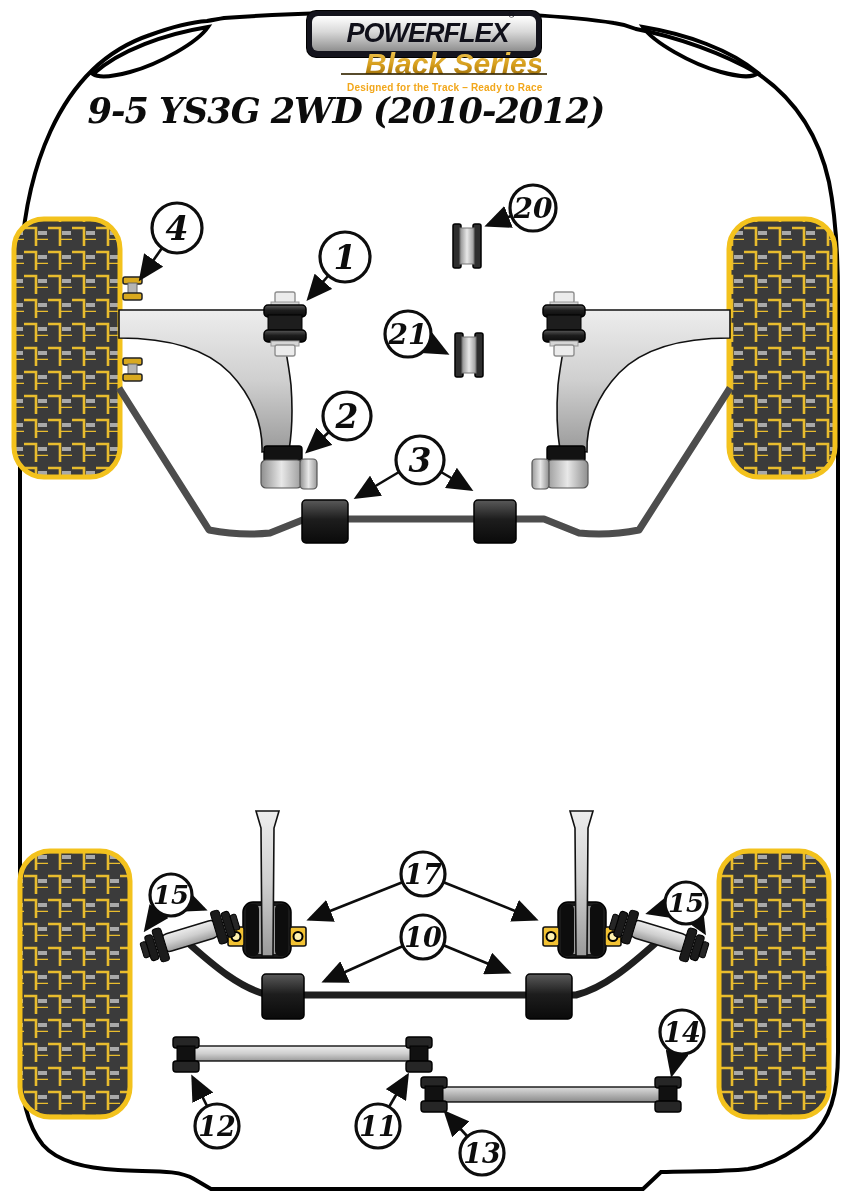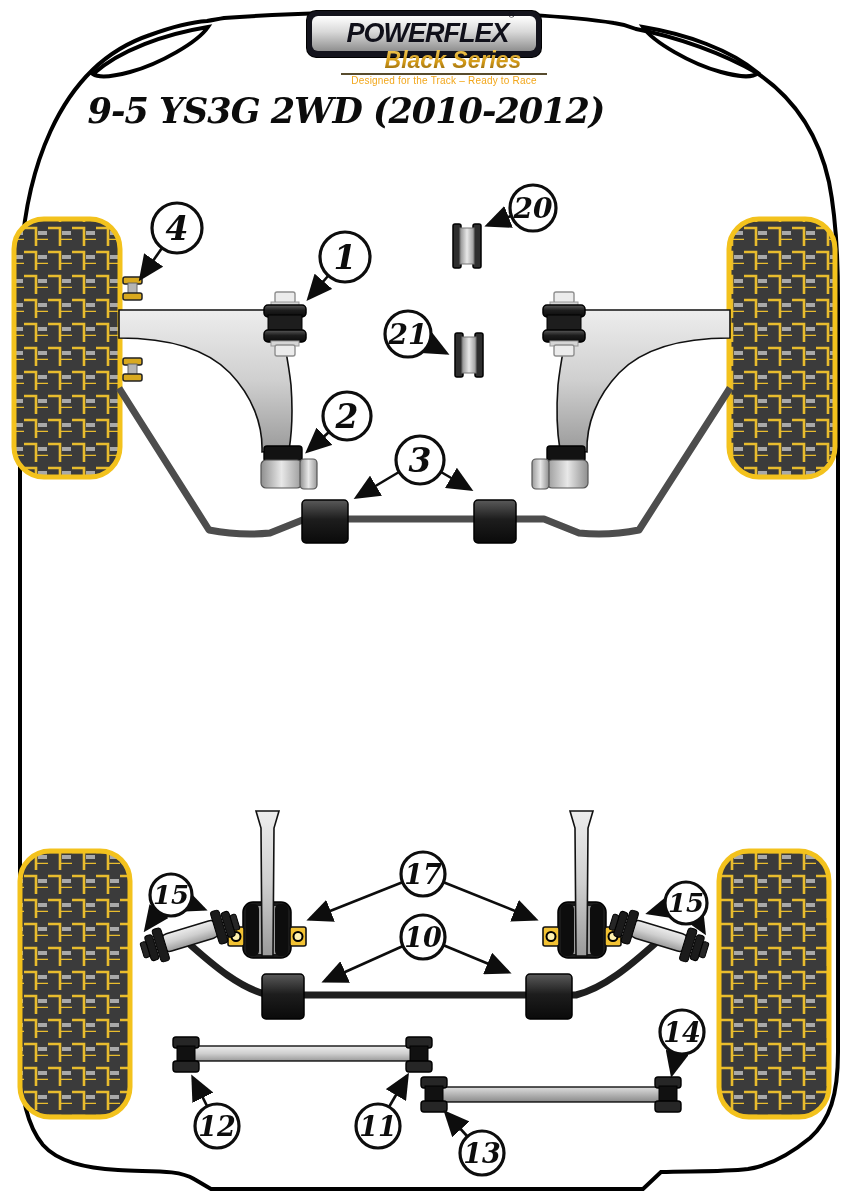--- a/index.html
+++ b/index.html
@@ -11,28 +11,28 @@
   .logo{position:absolute;left:307px;top:11px;width:234px;z-index:5;}
   .logo-frame{position:relative;height:46px;background:#14141d;border-radius:9px;
               box-shadow:0 0 0 1px #000;}
   .logo-silver{position:absolute;left:5px;top:5px;right:5px;bottom:6px;border-radius:6px;
                background:linear-gradient(180deg,#ffffff 0%,#d9d9d9 45%,#8f8f8f 100%);
                display:flex;align-items:center;justify-content:center;padding-left:12px;}
   .logo-brand{font-weight:900;font-style:italic;font-size:27px;letter-spacing:-1px;
               color:#10101a;transform:scaleY(1.05);white-space:nowrap;}
   .logo-reg{font-size:8px;font-style:normal;vertical-align:top;position:relative;top:-6px;}
   .logo-series{position:relative;margin-top:-10px;padding-left:58px;text-align:center;
-               font-weight:800;font-style:italic;font-size:23px;letter-spacing:0px;
+               font-weight:800;font-style:italic;font-size:30px;letter-spacing:0px;
                background:linear-gradient(180deg,#f7d05e 0%,#d39a18 55%,#7c5708 100%);
                -webkit-background-clip:text;background-clip:text;color:transparent;
                white-space:nowrap;z-index:2;}
   .logo-strike{position:absolute;left:34px;top:62px;width:206px;height:2px;
                background:#3a2c08;opacity:.85;z-index:3;}
   .logo-tagline{margin-top:1px;padding-left:40px;text-align:center;font-size:10px;
-                font-weight:normal;color:#f2a71b;letter-spacing:0.2px;white-space:nowrap;}
+                font-weight:bold;color:#f2a71b;letter-spacing:0.2px;white-space:nowrap;}
 
   
   .page-title{position:absolute;left:0;top:90px;width:692px;text-align:center;z-index:4;
               font-family:"DejaVu Serif", serif;font-weight:bold;font-style:italic;
               font-size:35px;letter-spacing:-1px;color:#0c0c0c;white-space:nowrap;}
 
   
   .co-circle{fill:#ffffff;stroke:#0d0d0d;stroke-width:3.2;}
   .co-num{font-family:"DejaVu Serif", serif;font-weight:bold;font-style:italic;
           fill:#0d0d0d;text-anchor:middle;}

